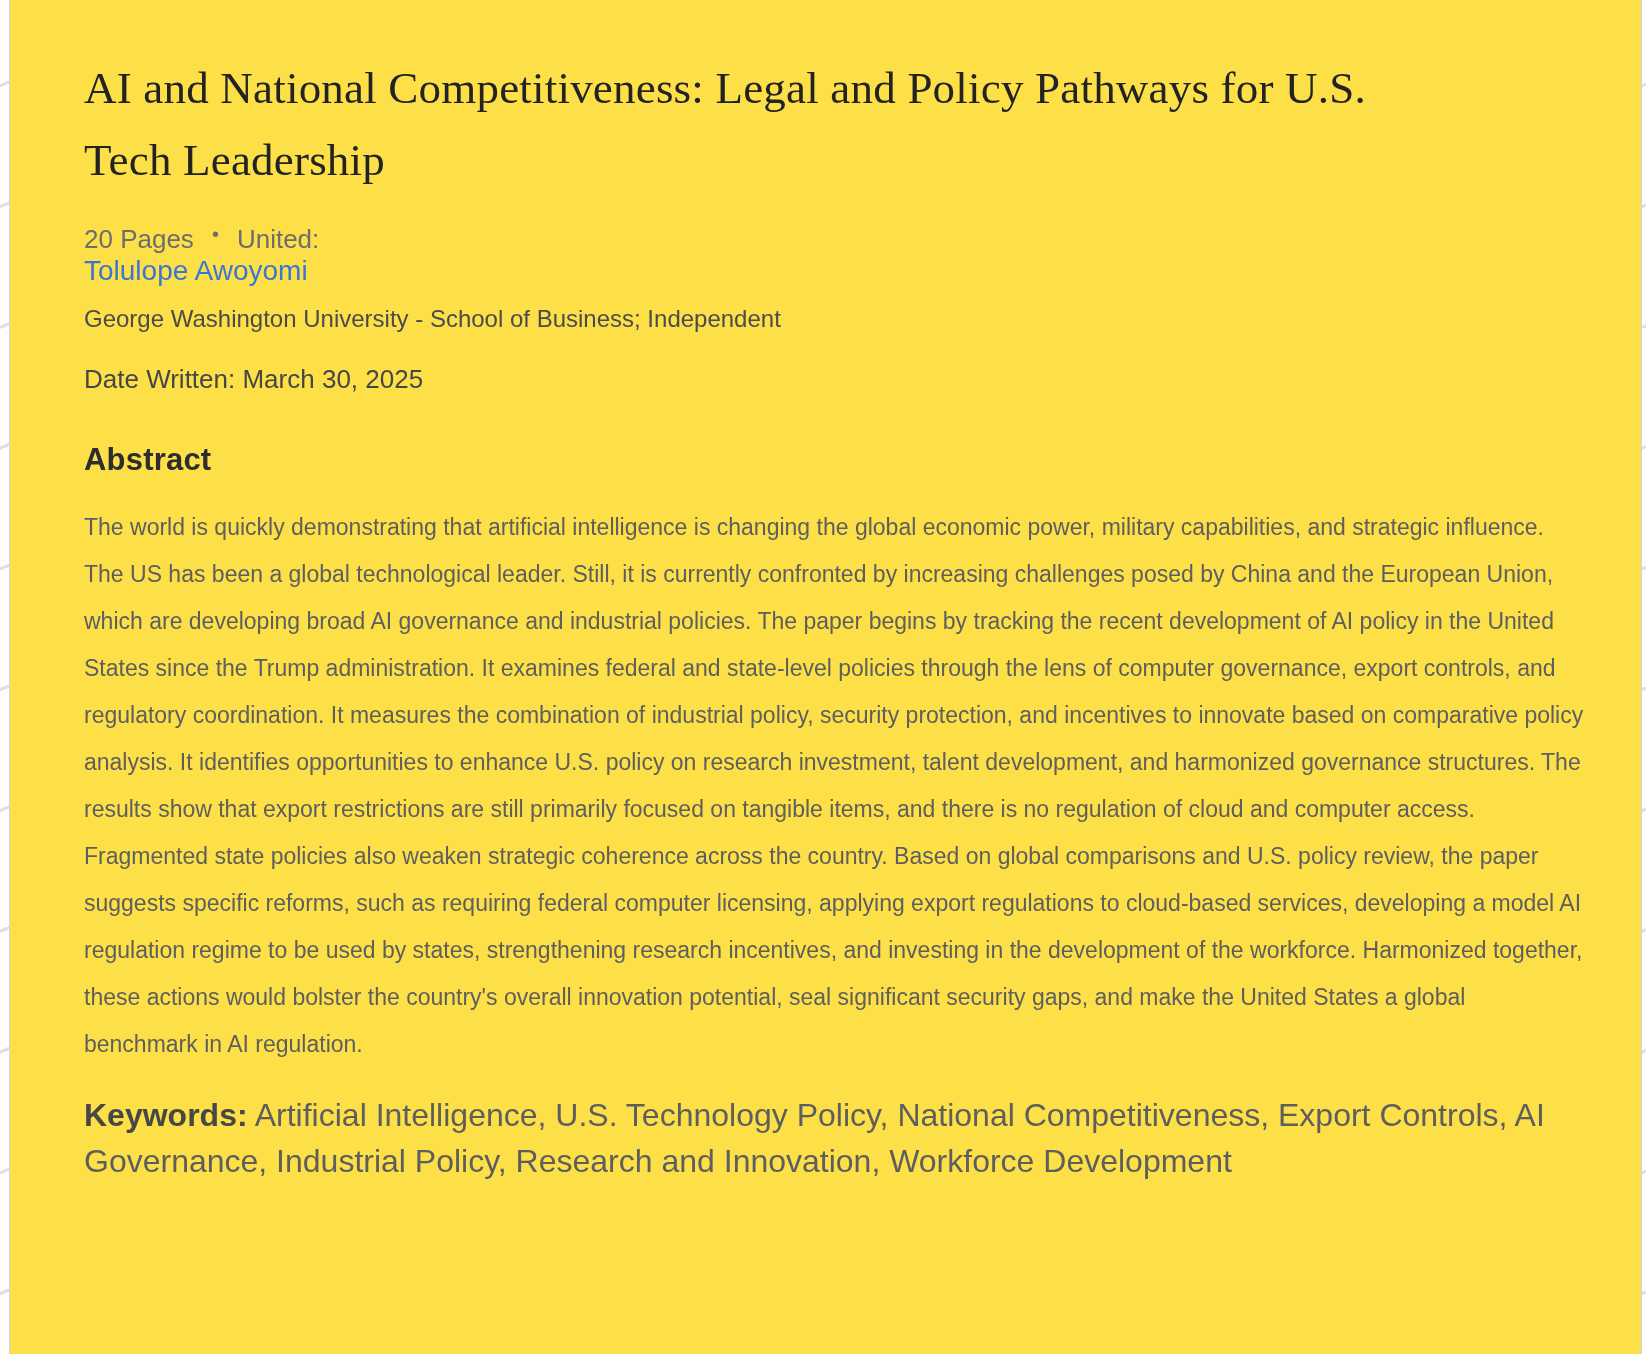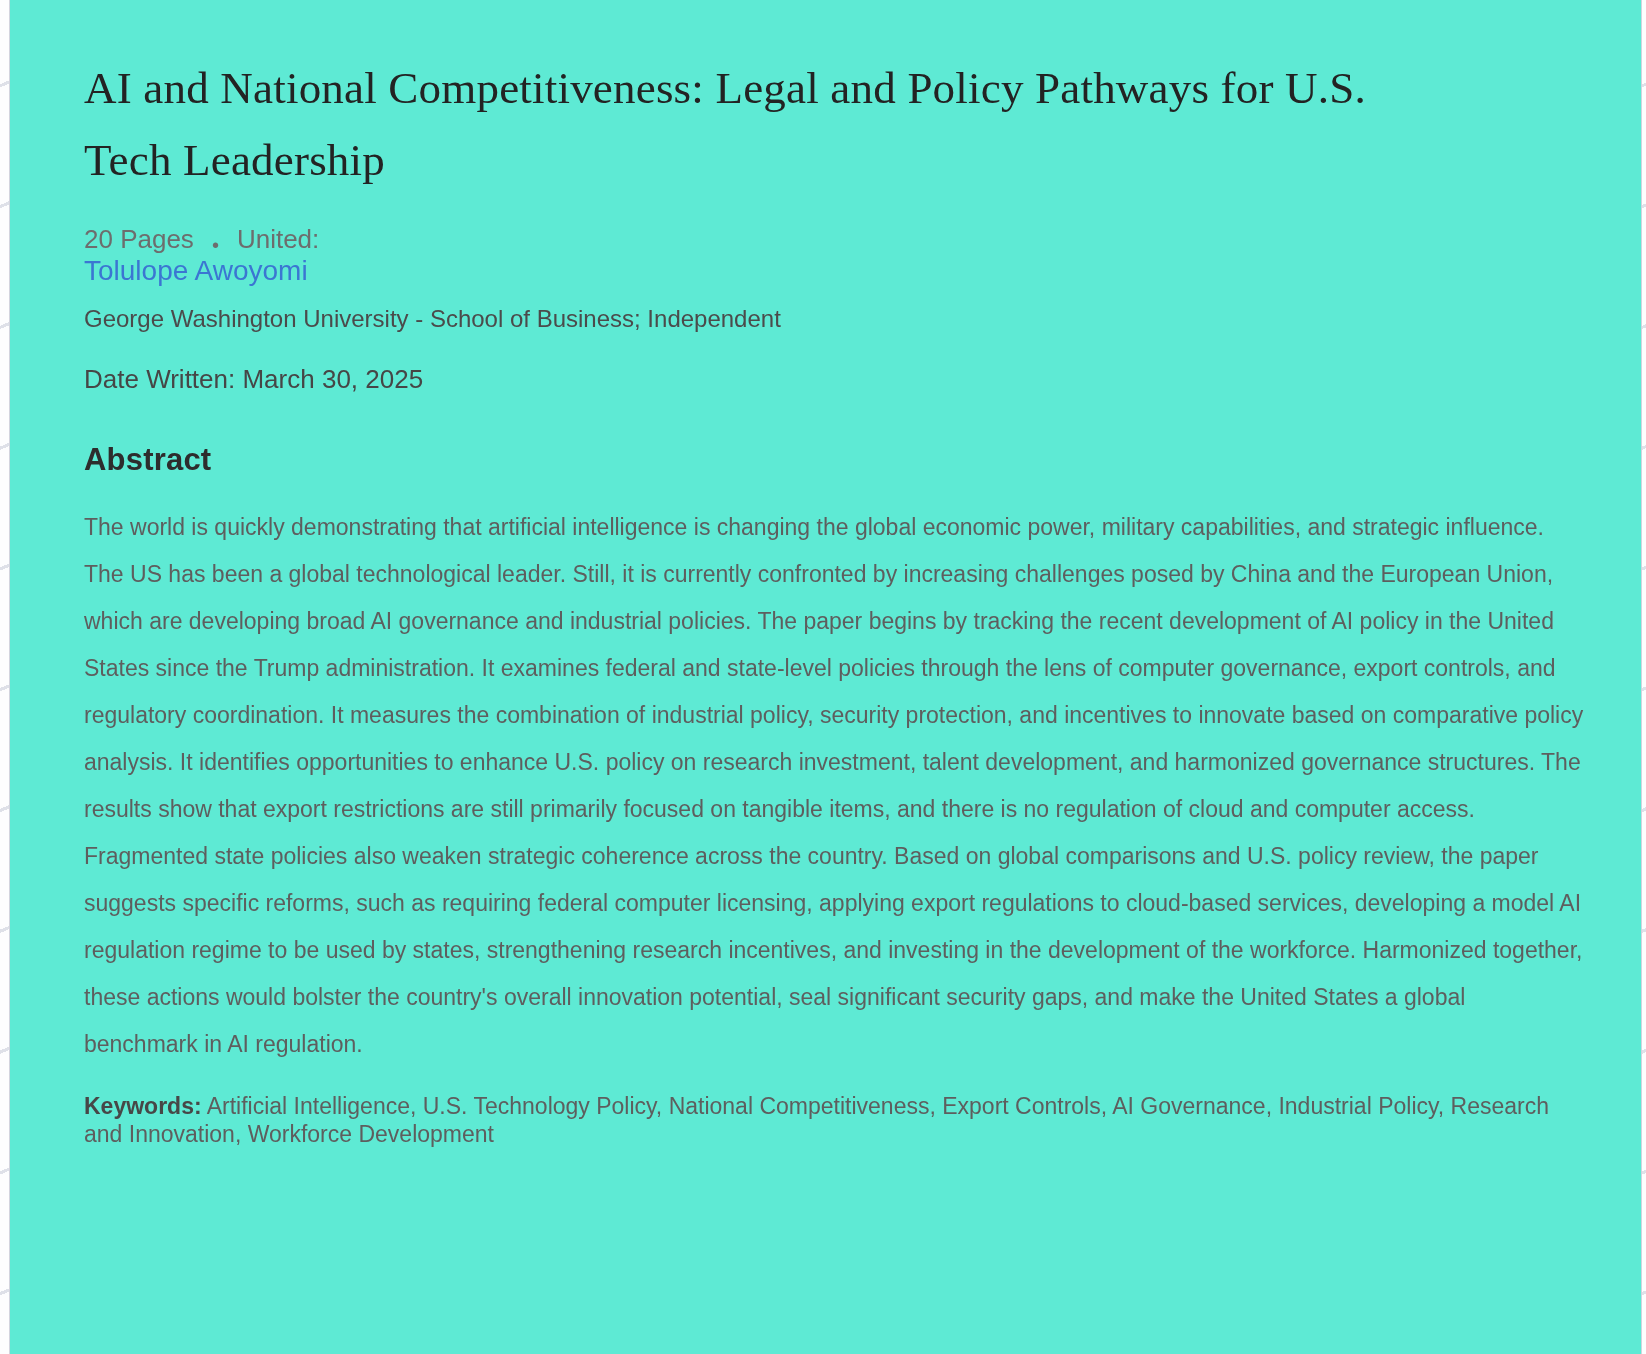--- a/index.html
+++ b/index.html
@@ -6,21 +6,21 @@
   html, body {
     width: 1646px;
     min-height: 1354px;
     background: #ffffff;
     font-family: "Liberation Sans", sans-serif;
   }
   .page {
     position: relative;
     width: 1646px;
     min-height: 1354px;
-    background: #5eead4;
+    background: #fde047;
   }
   
   .edge-strip {
     position: absolute;
     top: 0;
     bottom: 0;
     background:
       repeating-linear-gradient(
         158deg,
         rgba(255,255,255,0) 0px,
@@ -46,21 +46,21 @@
     line-height: 1.6;
     color: #232323;
     max-width: 1290px;
     letter-spacing: 0.2px;
   }
   .meta-line {
     margin-top: 28px;
     font-size: 26px;
     color: #6d6d6d;
     display: flex;
-    align-items: flex-end;
+    align-items: flex-start;
     gap: 18px;
   }
   .meta-dot {
     font-size: 20px;
     color: #6d6d6d;
     line-height: 1;
   }
   .author-name {
     display: inline-block;
     font-size: 28px;
@@ -87,22 +87,22 @@
   }
   .abstract-body {
     margin-top: 26px;
     font-size: 23px;
     line-height: 47px;
     color: #5e5e5e;
     max-width: 1500px;
   }
   .keywords-line {
     margin-top: 24px;
-    font-size: 23px;
-    line-height: 28px;
+    font-size: 32px;
+    line-height: 46px;
     color: #5e5e5e;
     max-width: 1500px;
   }
   .keywords-label {
     font-weight: 700;
     color: #474747;
   }
 </style>
 </head>
 <body>

